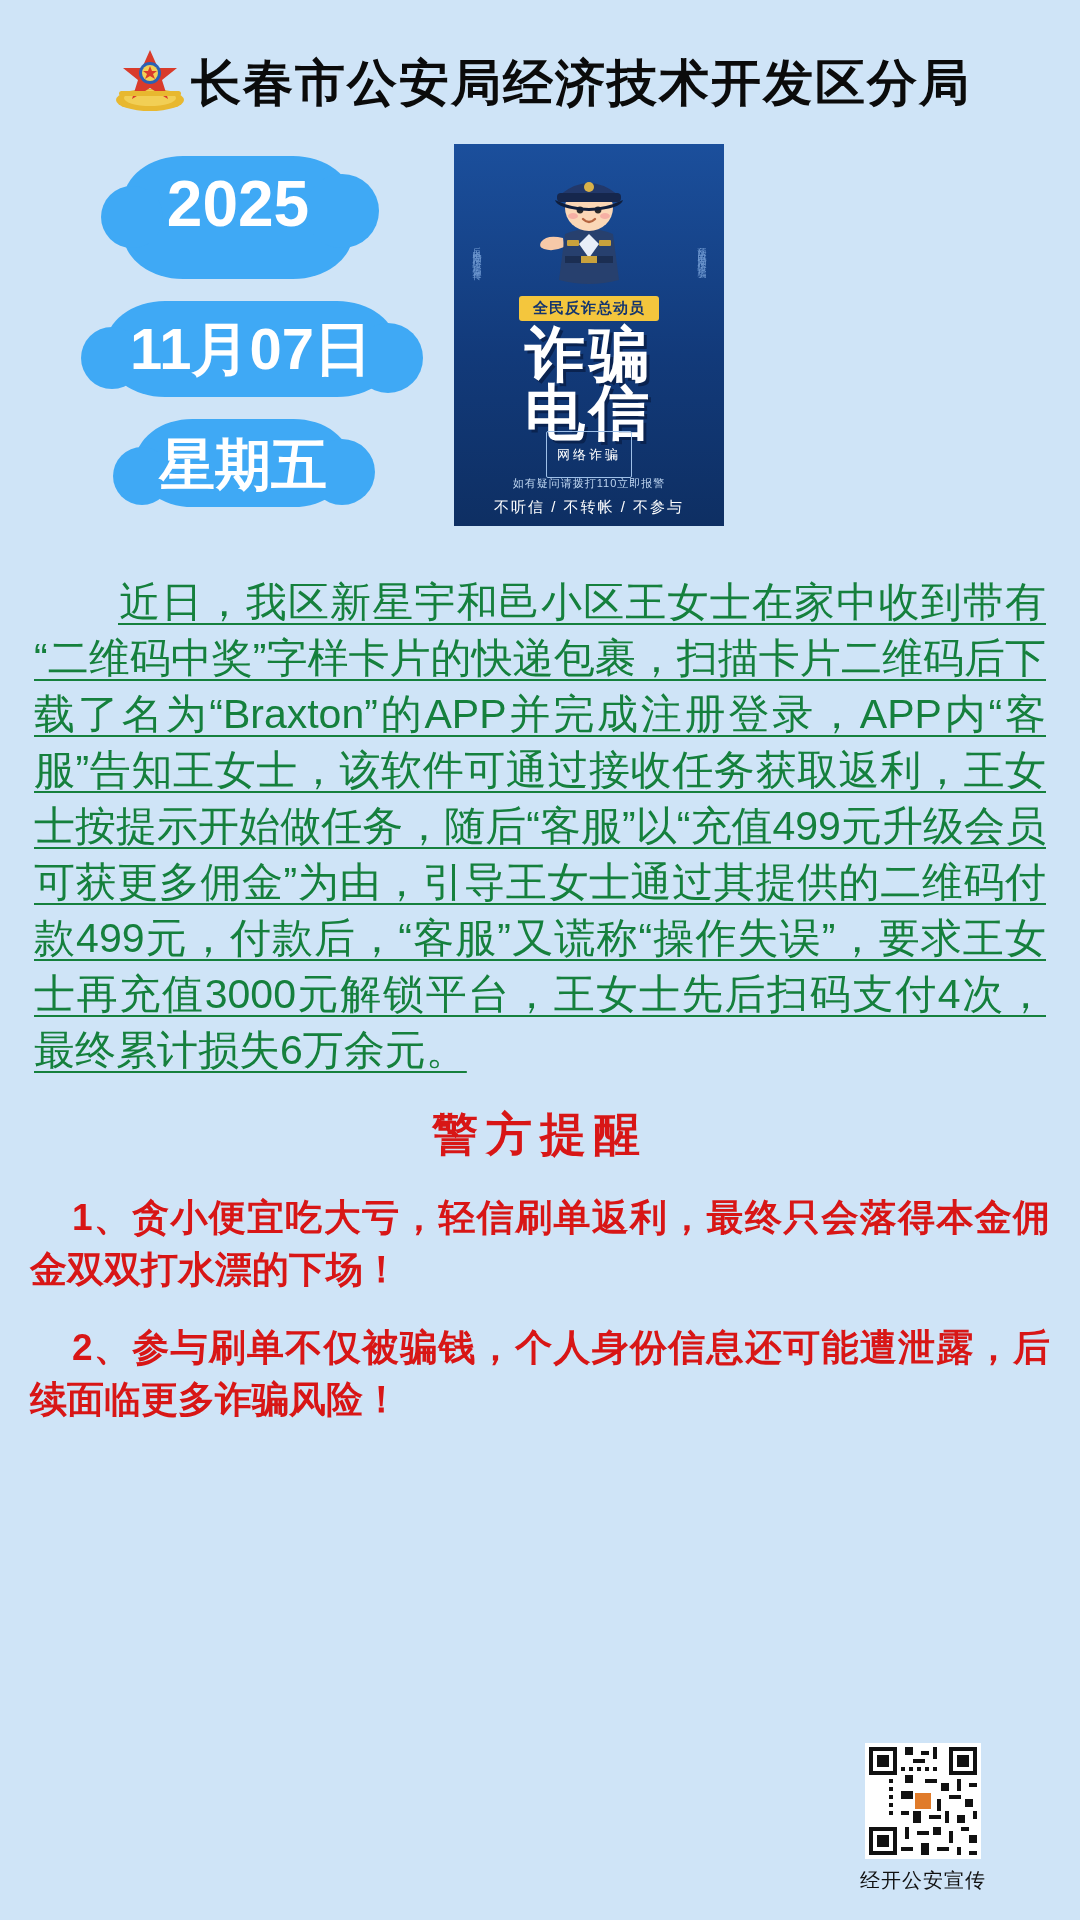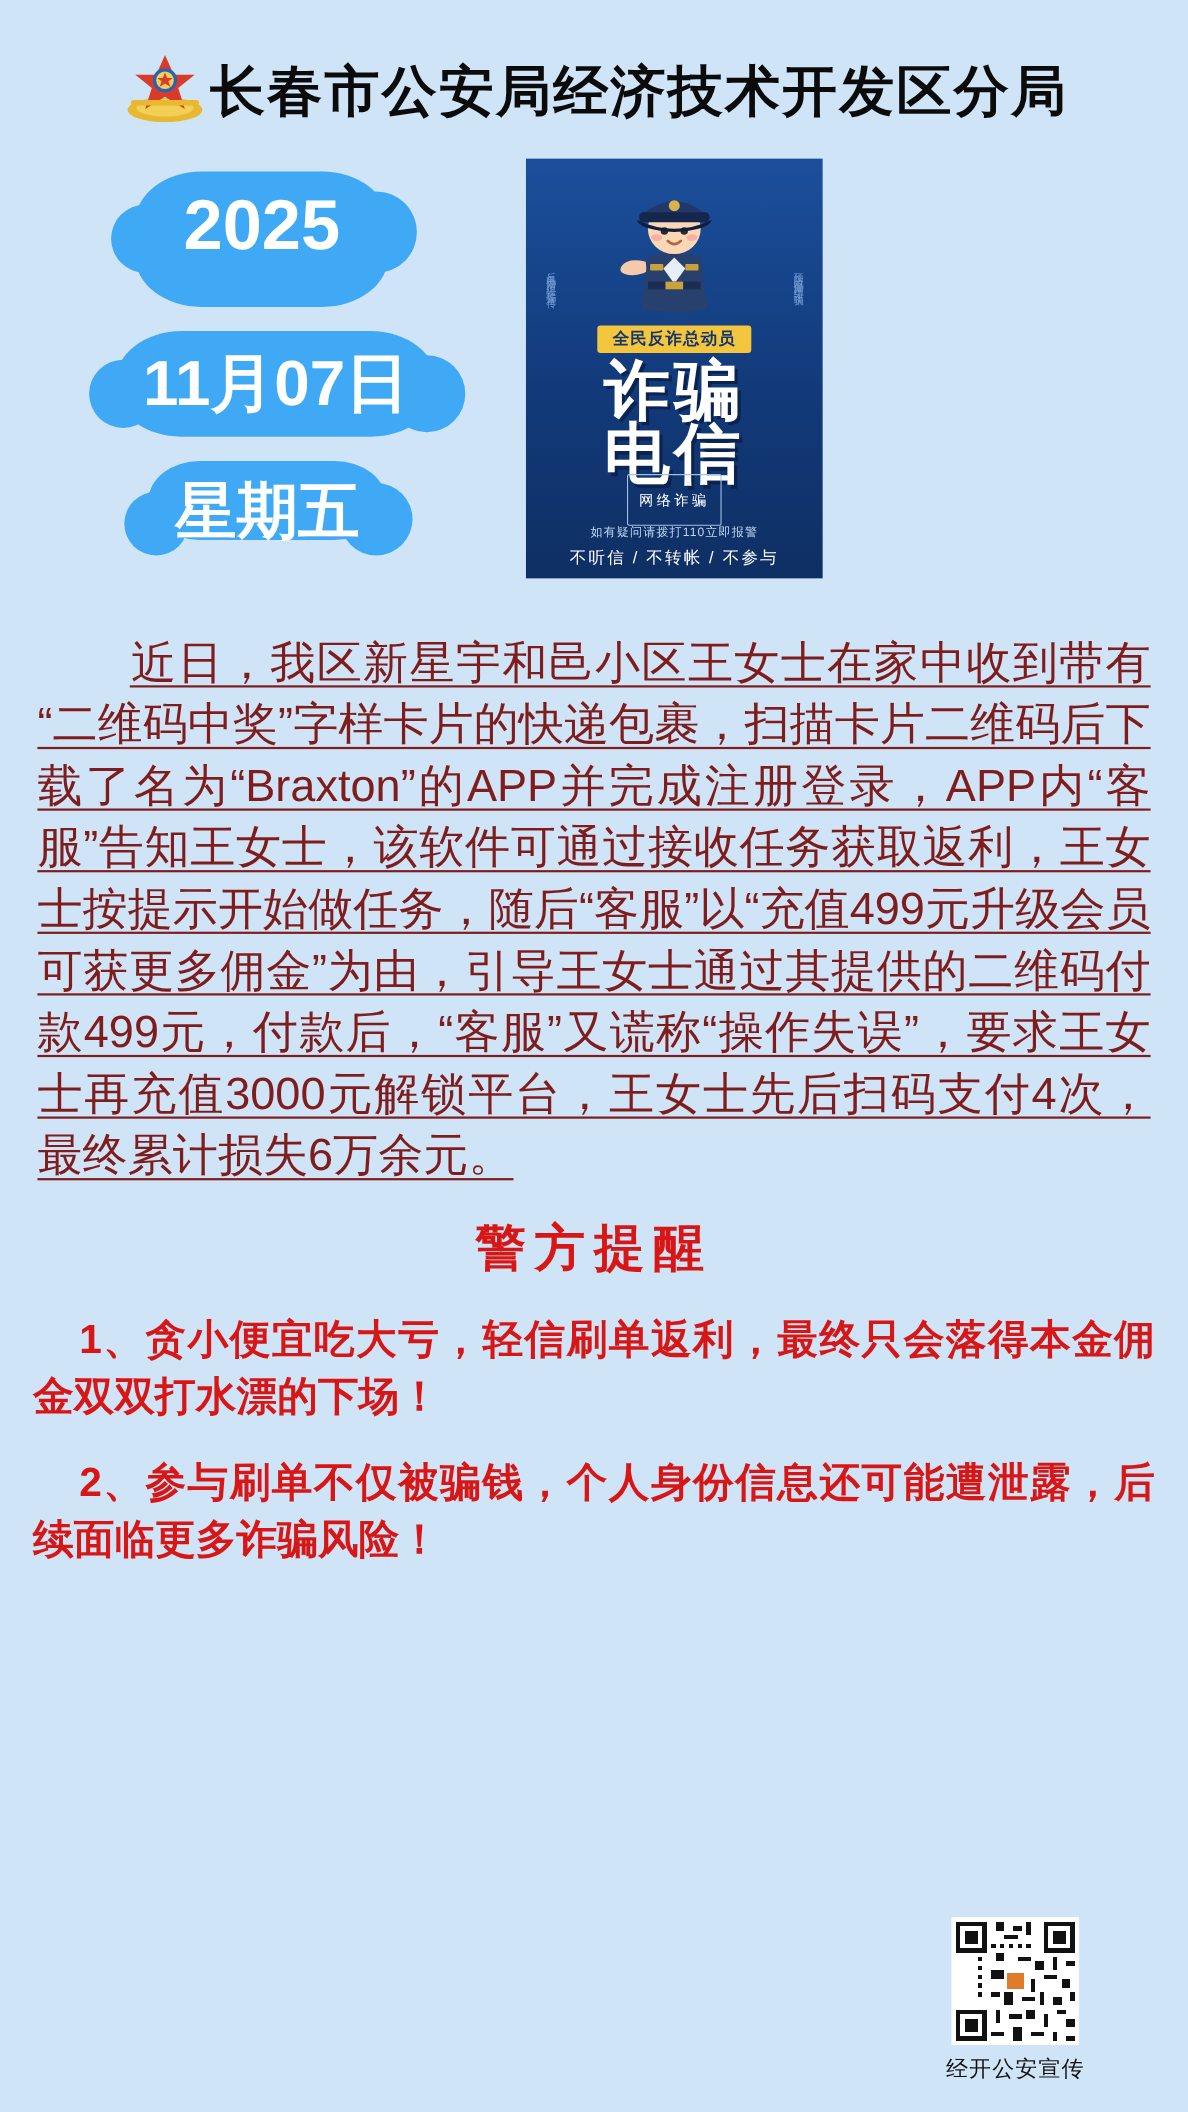--- a/index.html
+++ b/index.html
@@ -71,31 +71,31 @@
   }
   .cloud-1::before { width: 62px; height: 62px; left: -22px; top: 30px; }
   .cloud-1::after  { width: 74px; height: 74px; right: -26px; top: 18px; }
   .cloud-2 {
     width: 292px; height: 96px; line-height: 96px;
     font-size: 58px; margin-left: 0px;
   }
   .cloud-2::before { width: 62px; height: 62px; left: -24px; top: 26px; }
   .cloud-2::after  { width: 70px; height: 70px; right: -26px; top: 22px; }
   .cloud-3 {
-    width: 216px; height: 72px; line-height: 92px;
+    width: 216px; height: 88px; line-height: 92px;
     font-size: 56px; margin-left: 30px;
   }
   .cloud-3::before { width: 58px; height: 58px; left: -22px; top: 28px; }
   .cloud-3::after  { width: 66px; height: 66px; right: -24px; top: 20px; }
   .cloud span { position: relative; z-index: 2; }
 
   
   .poster {
     position: absolute;
-    left: 476px;
+    left: 452px;
     top: 8px;
     width: 270px;
     height: 382px;
     background: linear-gradient(180deg, #1b4f9c 0%, #123a7a 55%, #0e2f63 100%);
     border: 2px solid #cfe4f7;
     overflow: hidden;
   }
   .poster-sidetext {
     position: absolute;
     top: 96px;
@@ -174,21 +174,21 @@
     color: #ffffff;
     font-size: 15px;
     letter-spacing: 2px;
   }
 
   
   .article {
     margin: 0 34px 0 34px;
     font-size: 41px;
     line-height: 56px;
-    color: #7f1d1d;
+    color: #15803d;
     text-align: justify;
     text-decoration: underline;
     text-decoration-thickness: 2px;
     text-underline-offset: 7px;
     letter-spacing: 0px;
     font-family: "Liberation Sans", sans-serif;
   }
   .article .indent { display: inline-block; width: 84px; }
 
   .warn-title {

